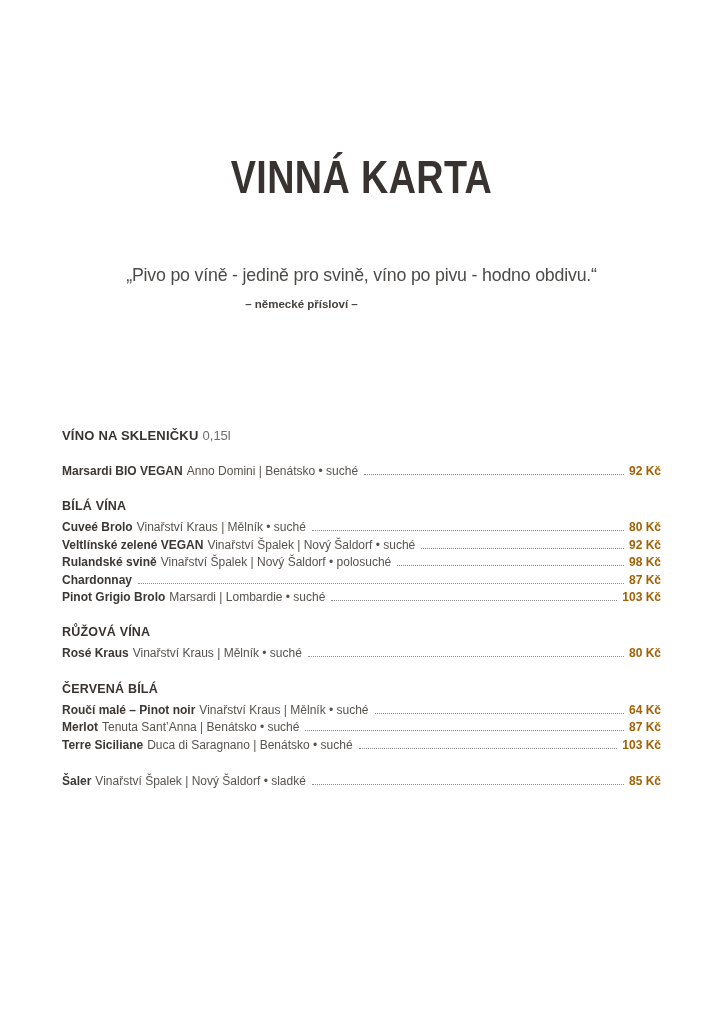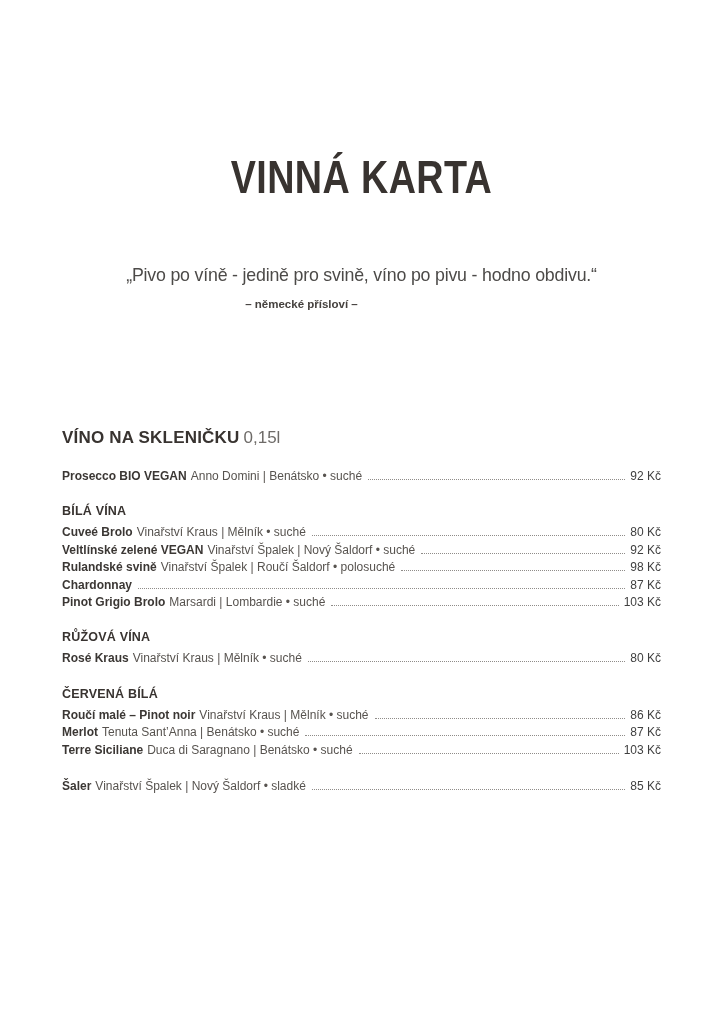--- a/index.html
+++ b/index.html
@@ -42,21 +42,21 @@
     margin-top: 12px;
     text-align: center;
     padding-right: 120px;
     font-size: 11.5px;
     font-weight: 700;
     color: #45413e;
   }
   
   .menu-heading {
     margin-top: 118px;
-    font-size: 17px;
+    font-size: 13px;
     font-weight: 700;
     letter-spacing: 0.2px;
     color: #383330;
   }
   .menu-heading .volume {
     font-weight: 400;
     color: #6e6b68;
     margin-left: 4px;
     letter-spacing: 0;
   }
@@ -90,39 +90,39 @@
     color: #57534f;
     margin-left: 4px;
   }
   .wine-item .dots {
     flex: 1;
     border-bottom: 1.6px dotted #8f8c89;
     margin: 0 5px 3px 6px;
     min-width: 12px;
   }
   .wine-item .price {
-    font-weight: 400;
-    color: #404040;
+    font-weight: 700;
+    color: #a16207;
     text-align: right;
   }
 </style>
 </head>
 <body>
 
 <div class="page">
   <h1 class="menu-title">VINNÁ KARTA</h1>
   <div class="quote">„Pivo po víně - jedině pro svině, víno po pivu - hodno obdivu.“</div>
   <div class="quote-attribution">– německé přísloví –</div>
 
   <h2 class="menu-heading"><span>VÍNO NA SKLENIČKU</span><span class="volume">0,15l</span></h2>
 
   <div class="sections" id="sections">
       <div class="wine-section">
         <div class="wine-item">
-          <span class="name">Prosecco BIO VEGAN</span>
+          <span class="name">Marsardi BIO VEGAN</span>
           <span class="details">Anno Domini | Benátsko • suché</span>
           <span class="dots"></span>
           <span class="price">92 Kč</span>
         </div>
       </div>
       <div class="wine-section">
         <div class="wine-section-title"><span>BÍLÁ VÍNA</span></div>
         <div class="wine-item">
           <span class="name">Cuveé Brolo</span>
           <span class="details">Vinařství Kraus | Mělník • suché</span>
@@ -130,21 +130,21 @@
           <span class="price">80 Kč</span>
         </div>
         <div class="wine-item">
           <span class="name">Veltlínské zelené VEGAN</span>
           <span class="details">Vinařství Špalek | Nový Šaldorf • suché</span>
           <span class="dots"></span>
           <span class="price">92 Kč</span>
         </div>
         <div class="wine-item">
           <span class="name">Rulandské svině</span>
-          <span class="details">Vinařství Špalek | Roučí Šaldorf • polosuché</span>
+          <span class="details">Vinařství Špalek | Nový Šaldorf • polosuché</span>
           <span class="dots"></span>
           <span class="price">98 Kč</span>
         </div>
         <div class="wine-item">
           <span class="name">Chardonnay</span>
           <span class="dots"></span>
           <span class="price">87 Kč</span>
         </div>
         <div class="wine-item">
           <span class="name">Pinot Grigio Brolo</span>
@@ -161,21 +161,21 @@
           <span class="dots"></span>
           <span class="price">80 Kč</span>
         </div>
       </div>
       <div class="wine-section">
         <div class="wine-section-title"><span>ČERVENÁ BÍLÁ</span></div>
         <div class="wine-item">
           <span class="name">Roučí malé – Pinot noir</span>
           <span class="details">Vinařství Kraus | Mělník • suché</span>
           <span class="dots"></span>
-          <span class="price">86 Kč</span>
+          <span class="price">64 Kč</span>
         </div>
         <div class="wine-item">
           <span class="name">Merlot</span>
           <span class="details">Tenuta Sant’Anna | Benátsko • suché</span>
           <span class="dots"></span>
           <span class="price">87 Kč</span>
         </div>
         <div class="wine-item">
           <span class="name">Terre Siciliane</span>
           <span class="details">Duca di Saragnano | Benátsko • suché</span>

